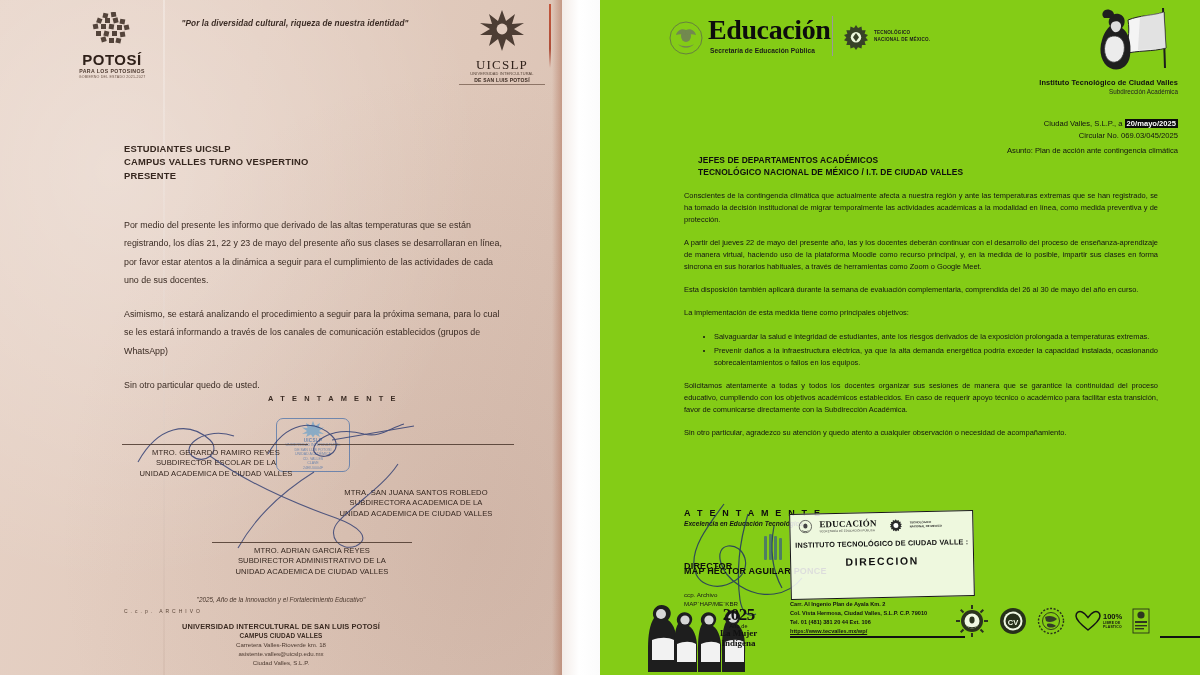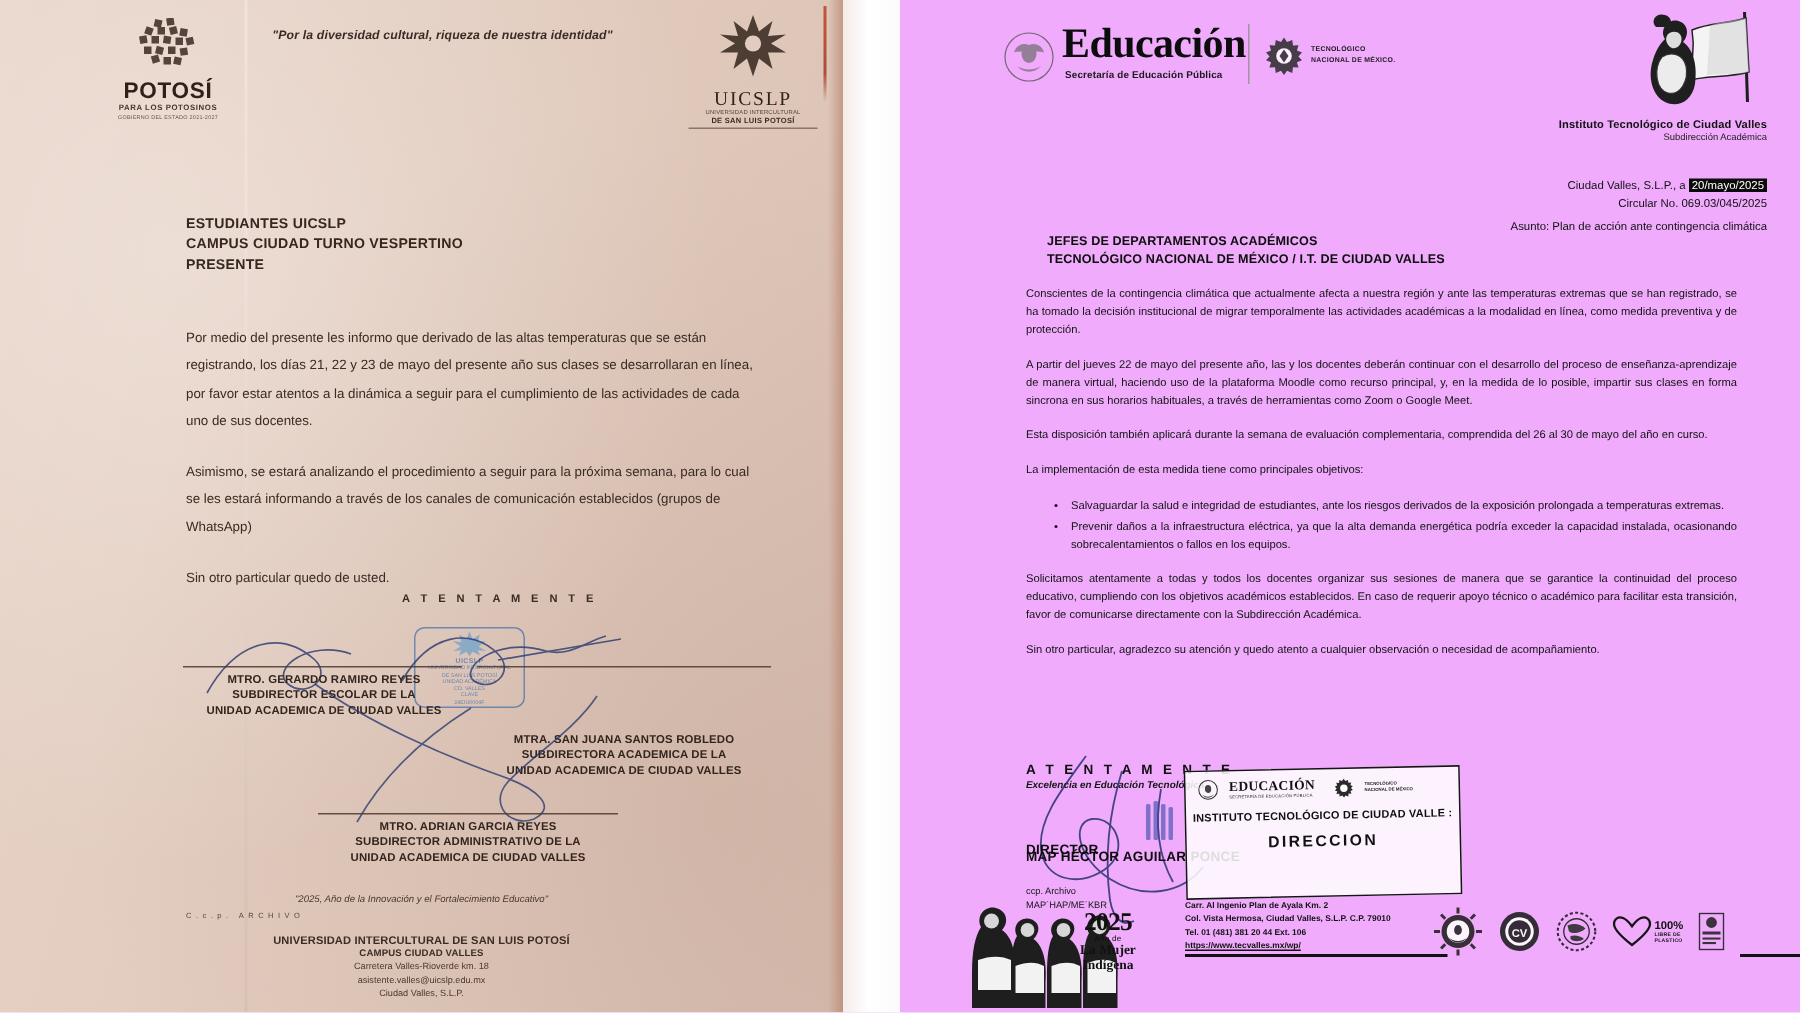--- a/index.html
+++ b/index.html
@@ -58,21 +58,21 @@
           line-height:1.42;letter-spacing:.2px;color:#36271f;}
 
   .body-l{position:absolute;left:124px;top:216px;width:386px;
           font-size:8.9px;line-height:2.05;color:#3a2b23;text-align:left;}
   .body-l p{margin:0 0 16px 0;}
 
   .sig-l-wrap{position:absolute;left:0;top:392px;width:562px;height:180px;}
   .atte-l{position:absolute;left:268px;top:2px;font-size:7.4px;letter-spacing:2.6px;
           font-weight:bold;color:#3a2b23;}
   .sig-line{position:absolute;height:1px;background:#4b372d;opacity:.85;}
-  .sig-blk{position:absolute;text-align:center;font-size:7.6px;font-weight:bold;
+  .sig-blk{position:absolute;text-align:center;font-size:7.6px;font-weight:normal;
            line-height:1.38;letter-spacing:.1px;color:#33251e;}
   .seal{position:absolute;left:276px;top:26px;width:72px;height:52px;
         border:1.6px solid #2f62a8;border-radius:7px;opacity:.62;
         display:flex;flex-direction:column;align-items:center;justify-content:center;
         color:#2f62a8;font-size:3.6px;line-height:1.25;text-align:center;overflow:hidden;}
   .seal .s1{font-size:4.6px;font-weight:bold;letter-spacing:.3px;}
   .lema2{position:absolute;left:0;top:596px;width:562px;text-align:center;
          font-size:6.4px;font-style:italic;color:#4a382e;}
   .ccp{position:absolute;left:124px;top:608px;font-size:5px;color:#5b4639;letter-spacing:3px;}
   .foot-l{position:absolute;left:0;top:622px;width:562px;text-align:center;color:#3c2c23;}
@@ -80,41 +80,41 @@
   .foot-l .f2{font-size:6.4px;font-weight:bold;letter-spacing:.1px;margin-top:1px;}
   .foot-l .f3{font-size:6.1px;line-height:1.5;margin-top:1px;color:#4b392f;}
 
   
   .gap{position:absolute;left:562px;top:0;width:38px;height:675px;
        background:linear-gradient(to right,#f3ece8,#ffffff 45%,#fbfbfb);}
 
   
   .doc-right{
     position:absolute;left:600px;top:0;width:600px;height:675px;
-    background:#f0abfc;color:#111;overflow:hidden;
+    background:#84cc16;color:#111;overflow:hidden;
   }
   .r-head{position:absolute;left:0;top:0;width:600px;height:78px;}
   .sep-eagle{position:absolute;left:68px;top:20px;width:36px;height:36px;opacity:.8;}
   .sep-word{position:absolute;left:108px;top:16px;font-size:28px;font-weight:bold;
             letter-spacing:-.4px;color:#0d0d0d;font-family:"Liberation Serif",serif;line-height:1;}
   .sep-sub{position:absolute;left:110px;top:47px;font-size:6.6px;font-weight:bold;
            letter-spacing:.1px;color:#1a1a1a;}
   .sep-div{position:absolute;left:232px;top:16px;width:1px;height:40px;background:#9a9a9a;}
   .tnm-mark{position:absolute;left:243px;top:24px;width:26px;height:26px;opacity:.85;}
   .tnm-txt{position:absolute;left:274px;top:30px;font-size:4.6px;font-weight:bold;
            line-height:1.45;letter-spacing:.2px;color:#1d1d1d;}
   .flag-wrap{position:absolute;right:20px;top:6px;width:92px;height:68px;}
 
   .inst-blk{position:absolute;right:22px;top:78px;width:300px;text-align:right;}
   .inst-1{font-size:7.4px;font-weight:bold;color:#111;letter-spacing:.1px;}
   .inst-2{font-size:6.3px;color:#222;margin-top:1px;}
 
   .date-blk{position:absolute;right:22px;top:118px;width:360px;text-align:right;
             font-size:7.6px;line-height:1.55;color:#111;}
-  .hl{background:#0a0a0a;color:#fff;padding:0 2px;font-weight:normal;}
+  .hl{background:#0a0a0a;color:#fff;padding:0 2px;font-weight:bold;}
   .asunto{position:absolute;right:22px;top:146px;width:420px;text-align:right;
           font-size:7.6px;color:#111;}
 
   .addr-r{position:absolute;left:684px;top:154px;font-size:8.4px;font-weight:bold;
           line-height:1.45;letter-spacing:.1px;color:#0e0e0e;margin-left:14px;}
   .addr-r{left:84px;}
 
   .body-r{position:absolute;left:84px;top:190px;width:474px;
           font-size:7.45px;line-height:1.62;color:#131313;text-align:justify;}
   .body-r p{margin:0 0 11px 0;}
@@ -213,21 +213,21 @@
         <div class="uic-word">UICSLP</div>
         <div class="uic-sub">UNIVERSIDAD INTERCULTURAL</div>
         <div class="uic-sub2">DE SAN LUIS POTOSÍ</div>
         <div class="uic-rule"></div>
       </div>
     </div>
 
 
     <div class="addr-l">
       <div>ESTUDIANTES UICSLP</div>
-      <div>CAMPUS CIUDAD TURNO VESPERTINO</div>
+      <div>CAMPUS VALLES TURNO VESPERTINO</div>
       <div>PRESENTE</div>
     </div>
 
     <div class="body-l">
       <p>Por medio del presente les informo que derivado de las altas temperaturas que se están registrando, los días 21, 22 y 23 de mayo del presente año sus clases se desarrollaran en línea, por favor estar atentos a la dinámica a seguir para el cumplimiento de las actividades de cada uno de sus docentes.</p>
       <p>Asimismo, se estará analizando el procedimiento a seguir para la próxima semana, para lo cual se les estará informando a través de los canales de comunicación establecidos (grupos de WhatsApp)</p>
       <p>Sin otro particular quedo de usted.</p>
     </div>
 
     <div class="sig-l-wrap">

